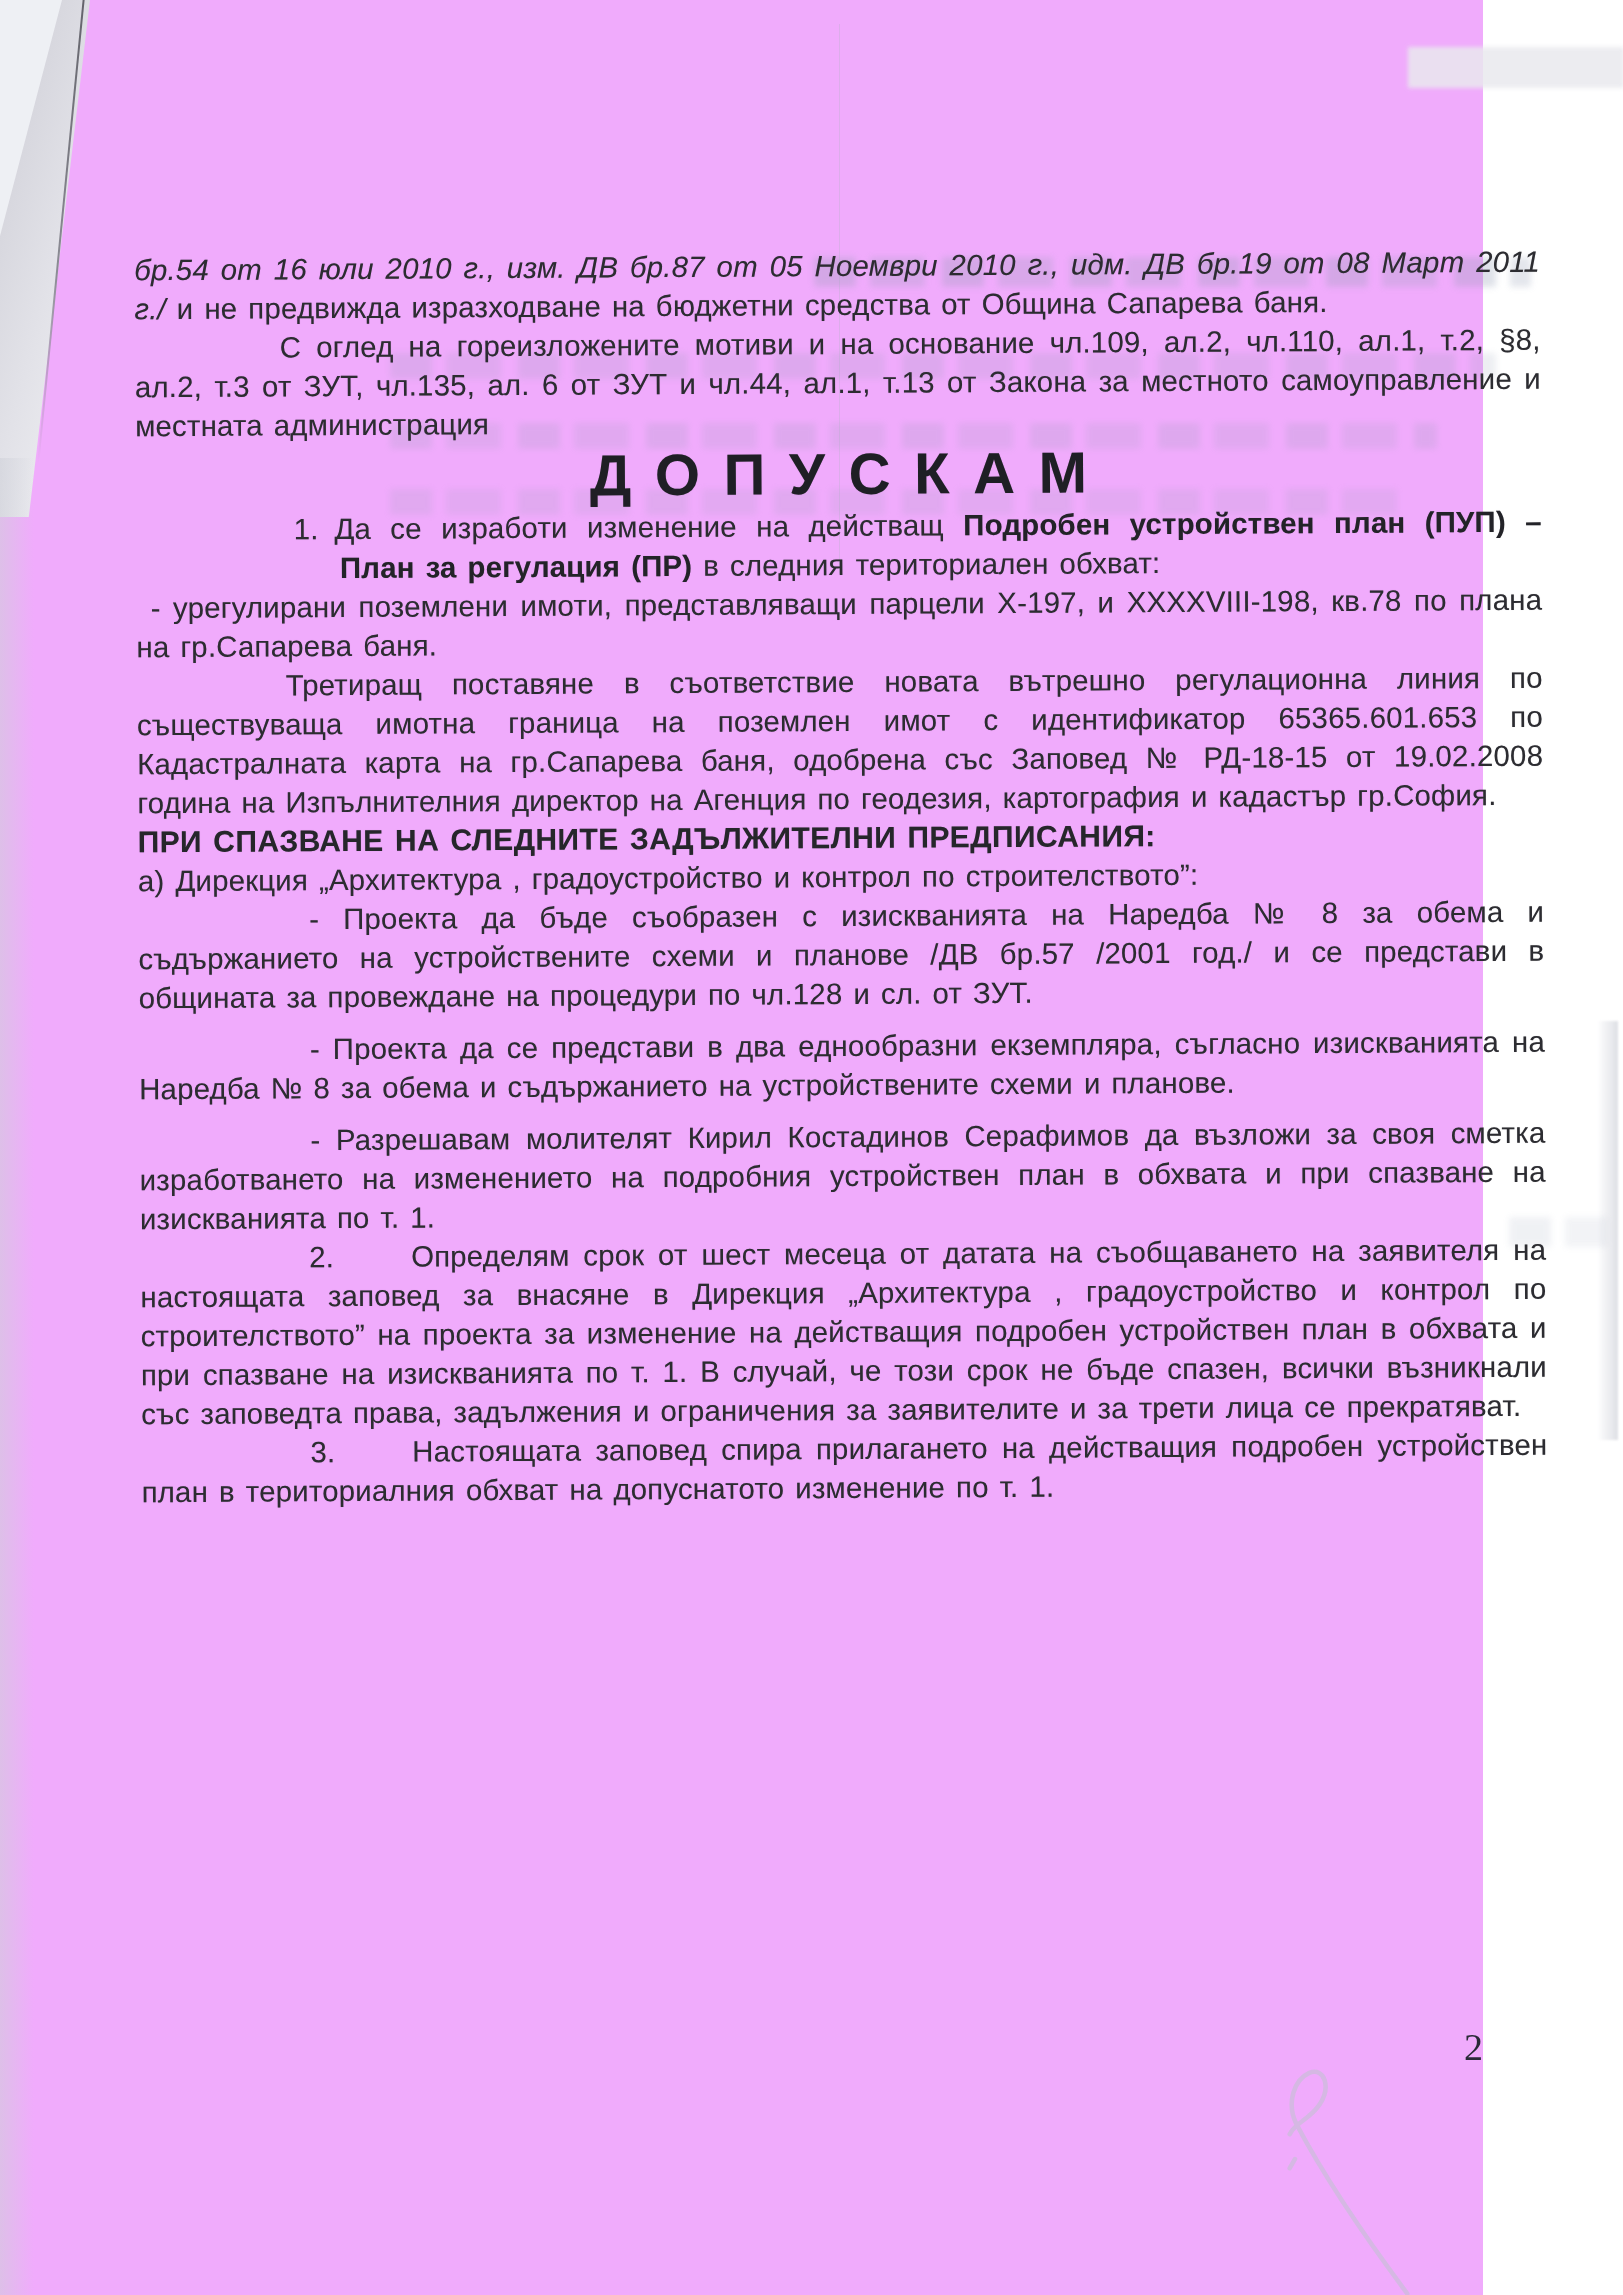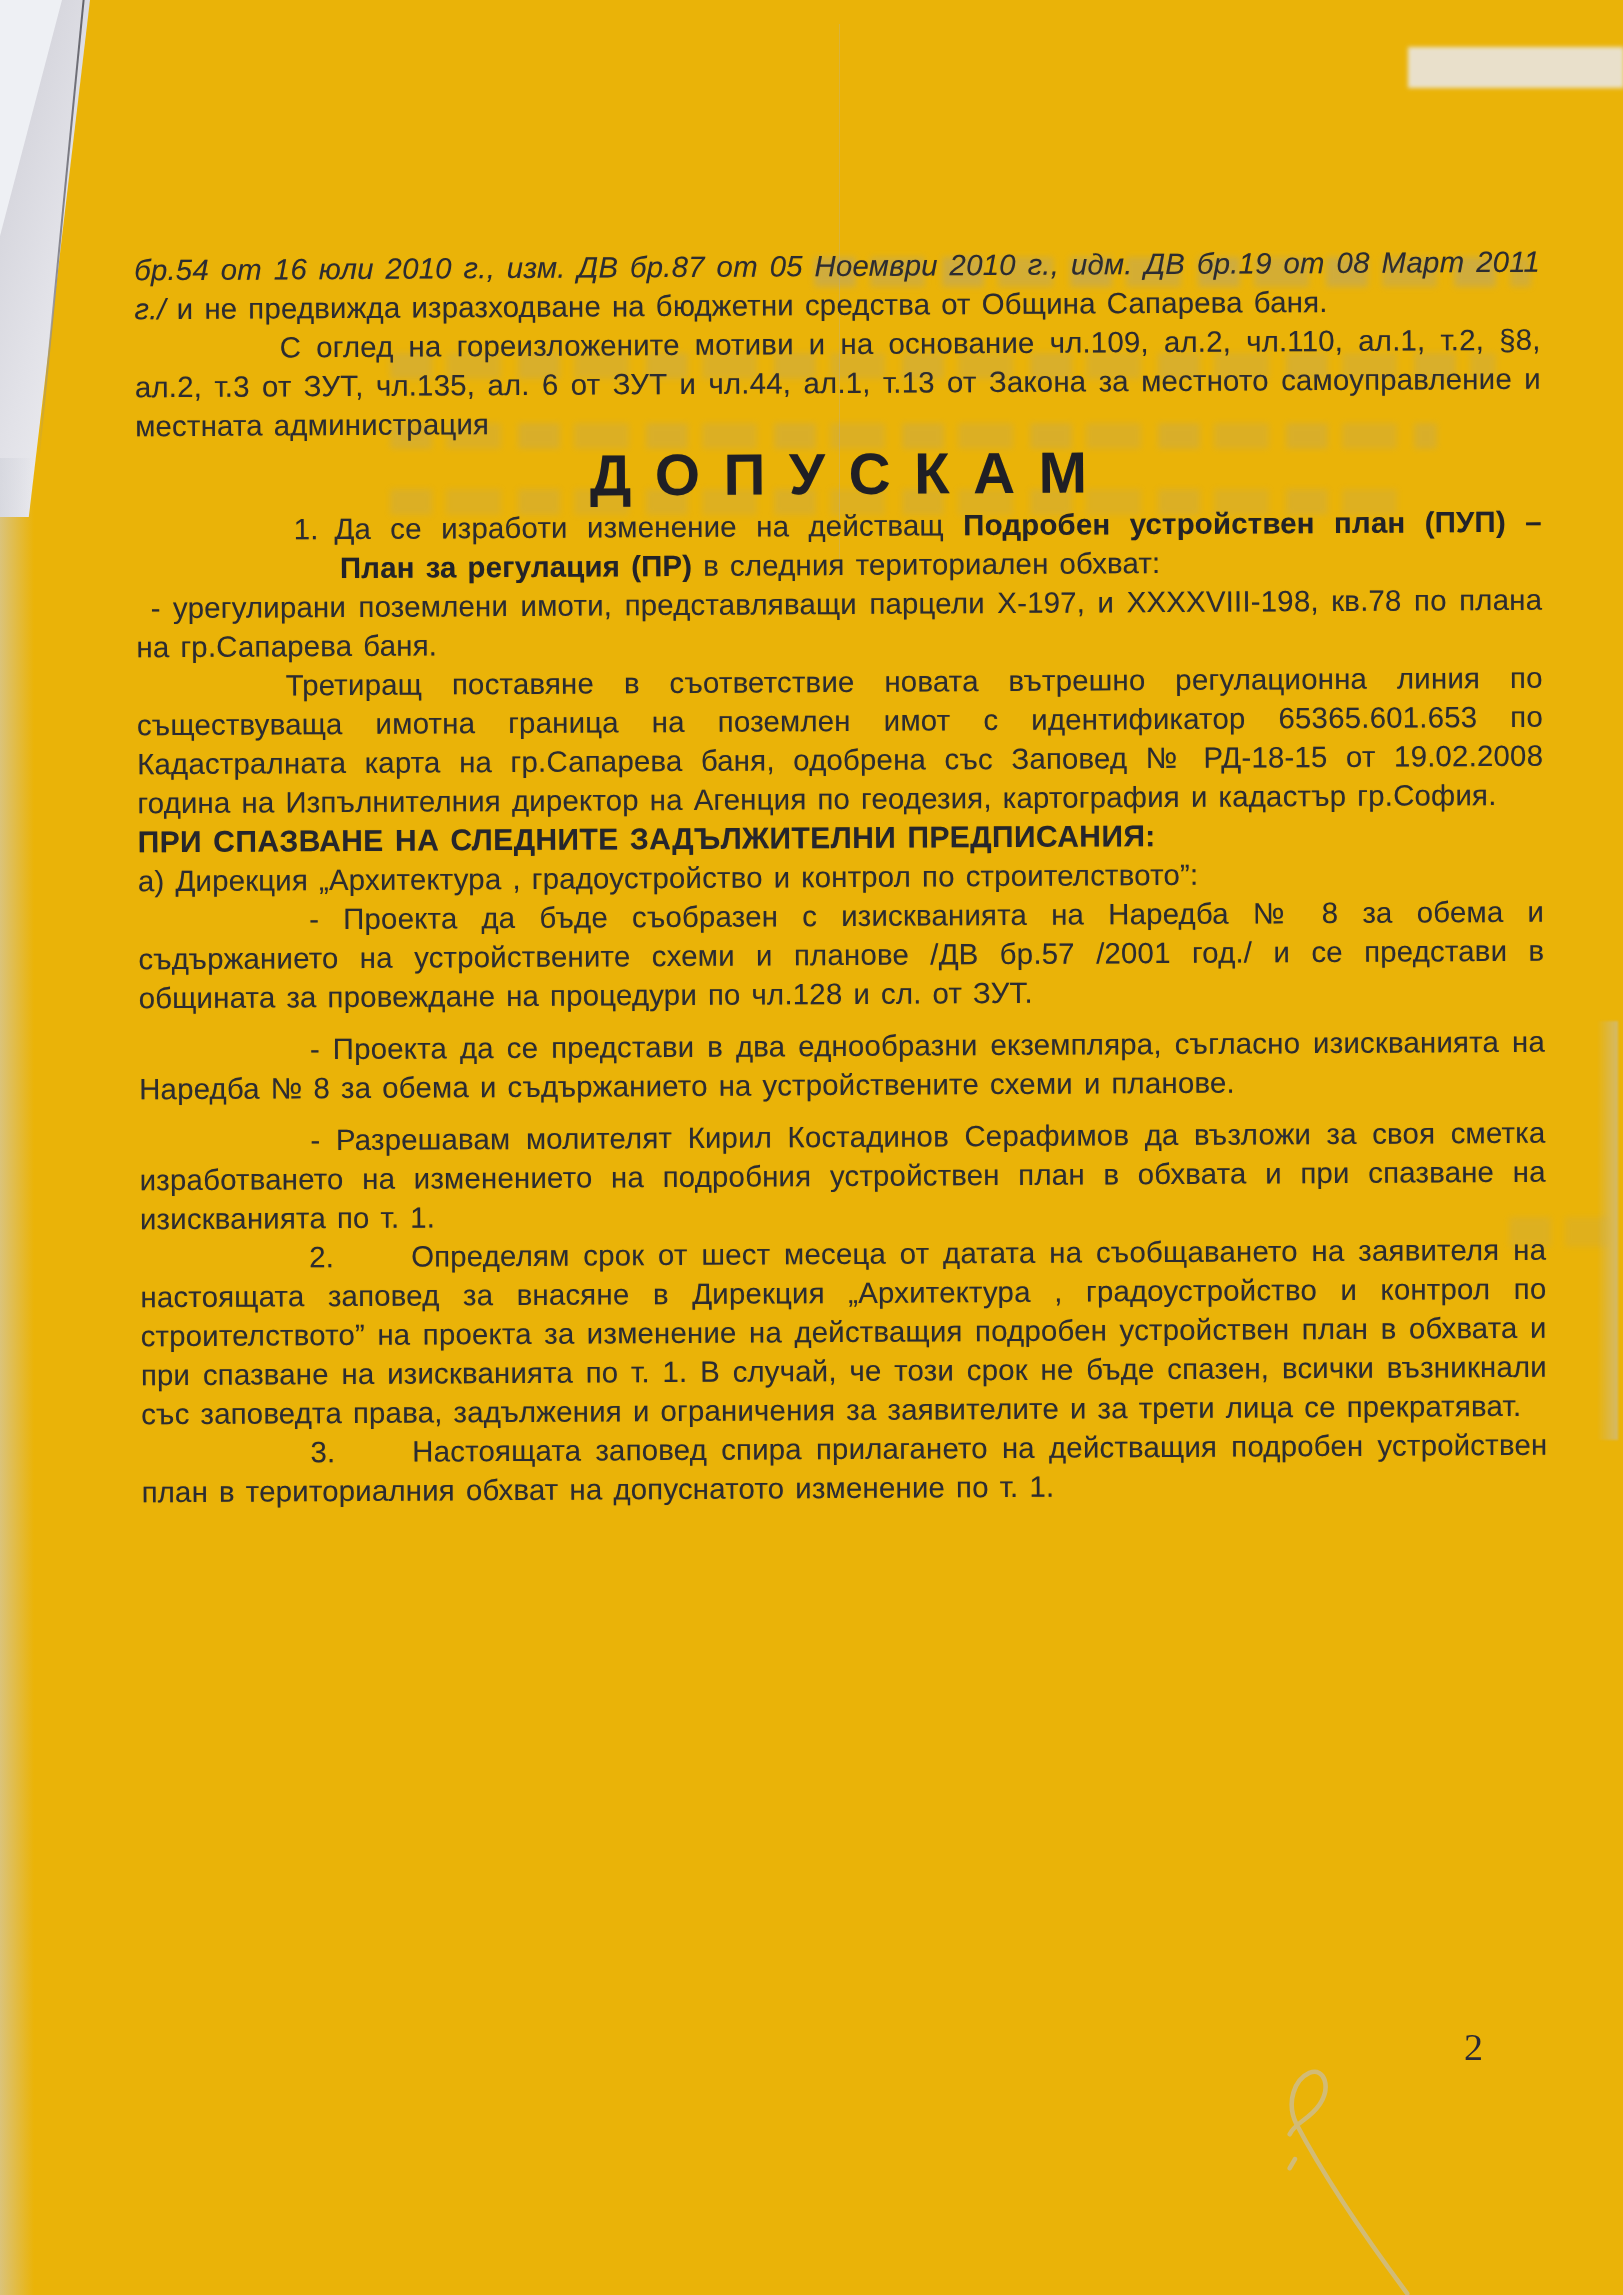--- a/index.html
+++ b/index.html
@@ -4,21 +4,21 @@
 <style>
   html, body {
     margin: 0;
     padding: 0;
     width: 1623px;
     height: 2295px;
     background: #ffffff;
     overflow: hidden;
     font-family: "Liberation Sans", sans-serif;
   }
-  .page { position: relative; width: 1623px; height: 2295px; background: #eab308; }
+  .page { position: relative; width: 1483px; height: 2295px; background: #f0abfc; }
 
   
   .corner-bg {
     position: absolute; left: 0; top: 0; width: 90px; height: 517px;
     background: linear-gradient(105deg, #cdcdd5 0%, #e2e2e8 55%, #f2f2f5 100%);
     clip-path: polygon(0 0, 100% 0, 32% 100%, 0 100%);
   }
   .corner-hi {
     position: absolute; left: 0; top: 0; width: 62px; height: 236px;
     background: #eef0f4; clip-path: polygon(0 0, 100% 0, 0 100%);

